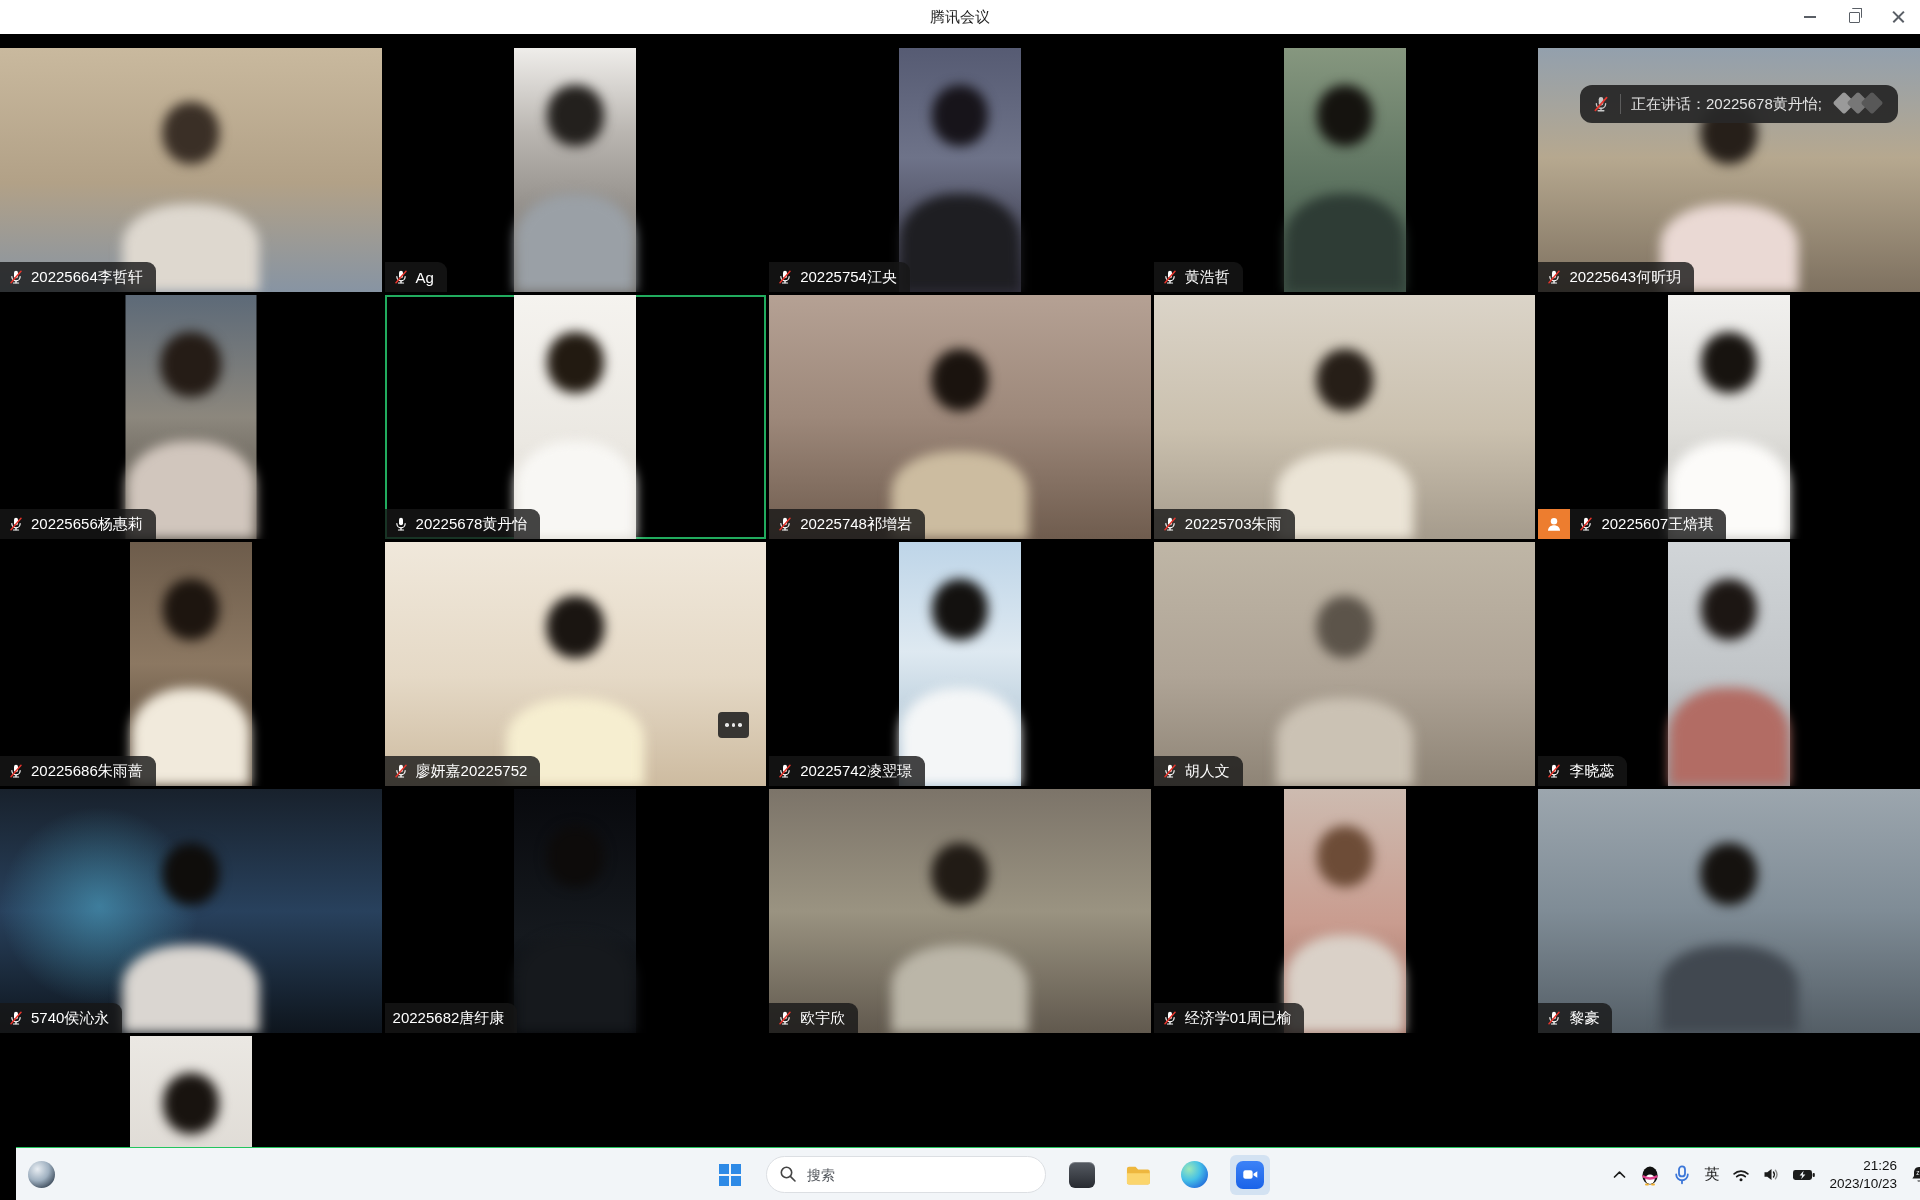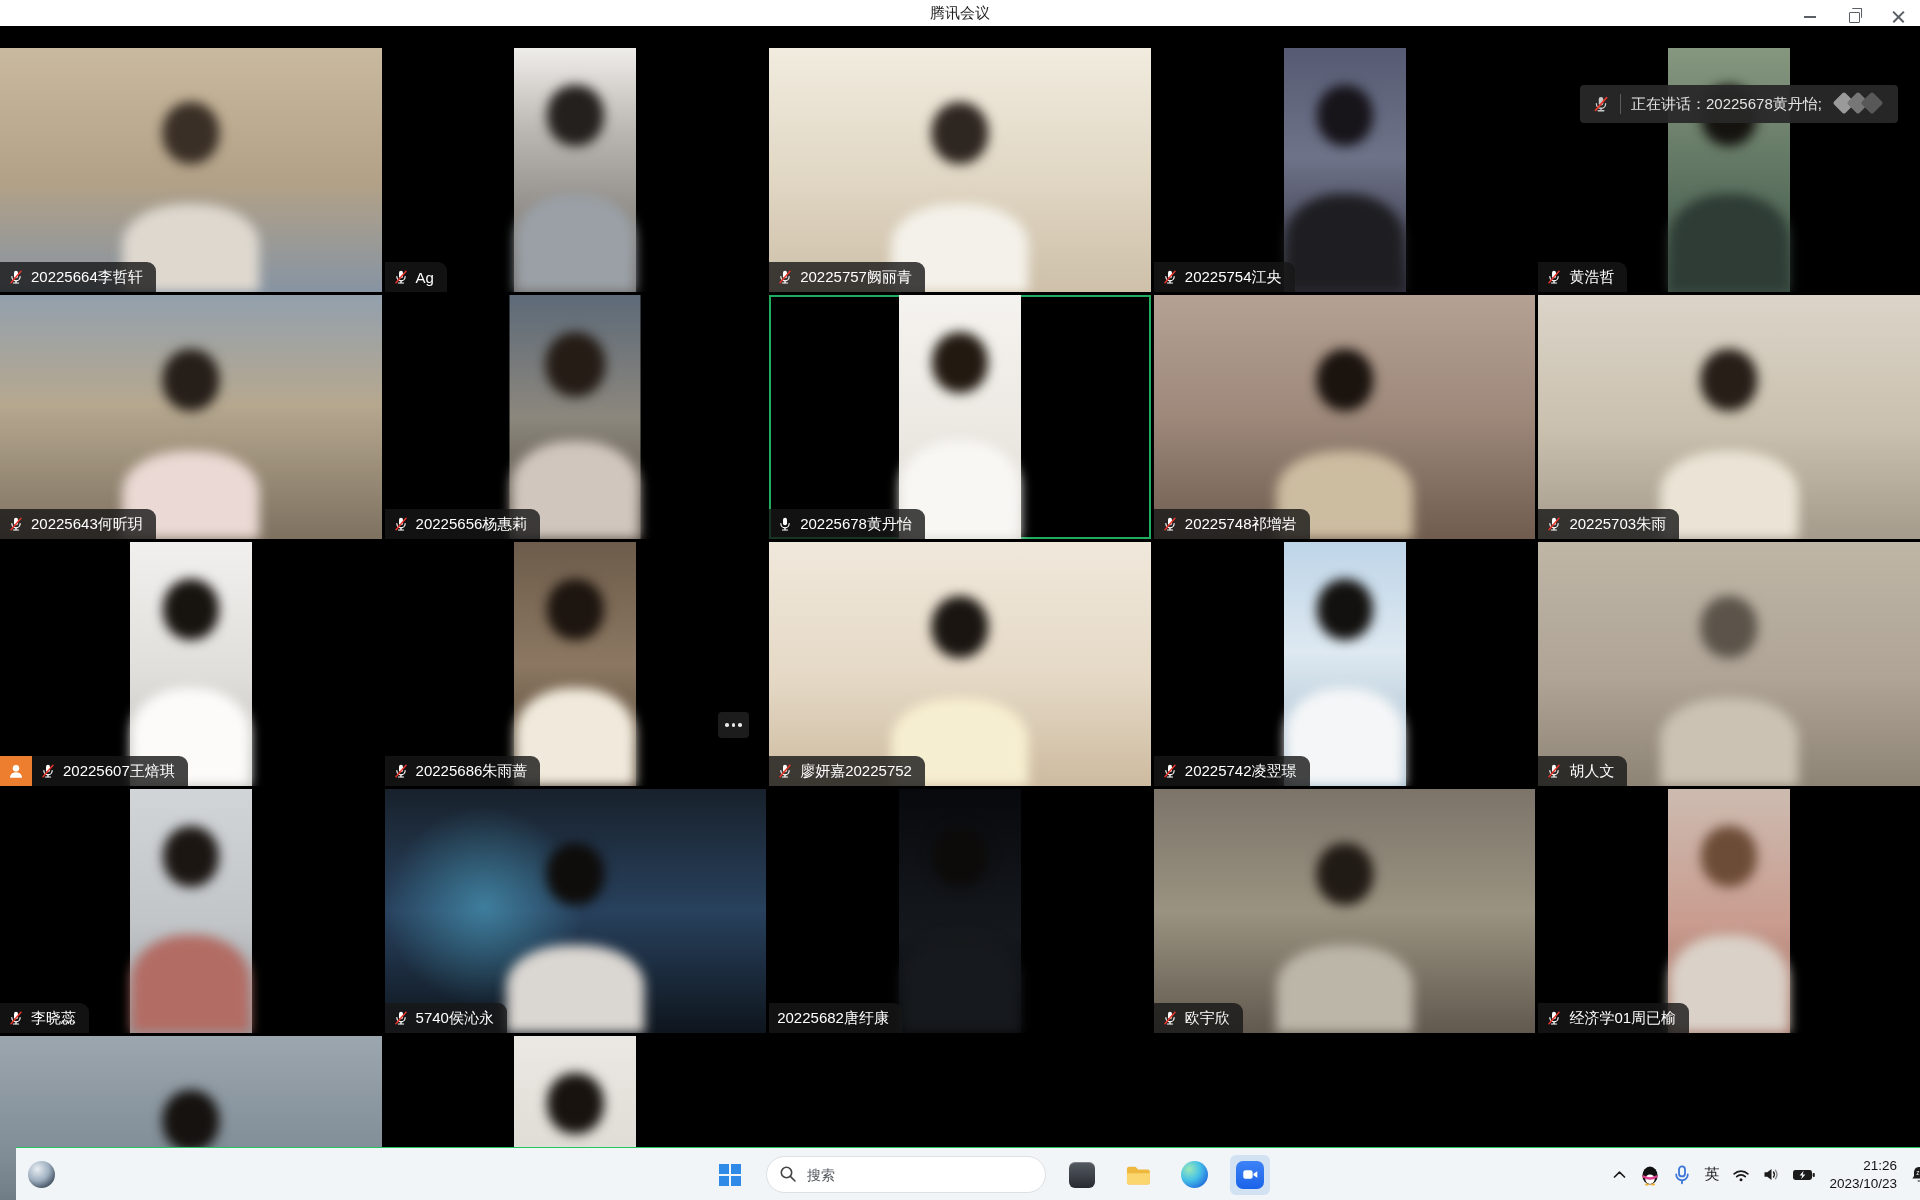--- a/index.html
+++ b/index.html
@@ -1,20 +1,20 @@
 <!DOCTYPE html>
 <html><head>
 <meta charset="utf-8">
 <style>
   html,body{margin:0;padding:0;}
   body{width:1920px;height:1200px;overflow:hidden;position:relative;background:#000;
        font-family:"Liberation Sans","DejaVu Sans",sans-serif;-webkit-font-smoothing:antialiased;}
 
   
-  .titlebar{position:absolute;left:0;top:0;width:1920px;height:26px;background:#ffffff;
+  .titlebar{position:absolute;left:0;top:0;width:1920px;height:34px;background:#ffffff;
             display:flex;align-items:center;justify-content:center;z-index:20;}
   .titlebar .title{font-size:15px;color:#1f1f1f;}
   .winctls{position:absolute;right:0;top:0;height:34px;display:flex;}
   .winctl{width:44px;height:34px;display:flex;align-items:center;justify-content:center;cursor:pointer;}
   .ctl-min i{display:block;width:12px;height:2px;background:#5a5f66;}
   .ctl-restore i{display:block;width:9px;height:9px;border:1.4px solid #5a5f66;border-radius:1px;position:relative;background:#fff;}
   .ctl-restore i::before{content:"";position:absolute;left:2px;top:-4.5px;width:9px;height:9px;
       border-top:1.4px solid #5a5f66;border-right:1.4px solid #5a5f66;border-radius:1px;}
   .ctl-close i{display:block;width:13px;height:13px;position:relative;}
   .ctl-close i::before,.ctl-close i::after{content:"";position:absolute;left:-1px;top:5.5px;width:15px;height:1.7px;background:#5a5f66;}
@@ -68,21 +68,21 @@
   .bottombar{position:absolute;left:0;bottom:0;display:flex;align-items:stretch;z-index:3;}
   .badge{width:32px;height:30px;background:#ed7d2f;display:flex;align-items:center;justify-content:center;}
   .badge svg{width:18px;height:18px;}
   .nameplate{display:flex;align-items:center;gap:7px;height:30px;padding:0 13px 0 8px;
              background:rgba(22,22,22,.8);border-top-right-radius:9px;}
   .nameplate .mic{width:16px;height:16px;flex:0 0 auto;}
   .pname{color:#fff;font-size:15px;white-space:nowrap;}
 
   
   .banner{position:absolute;left:1580px;top:85px;height:38px;z-index:10;display:flex;align-items:center;
-          gap:10px;padding:0 12px;background:rgba(40,40,40,.95);border-radius:4px;}
+          gap:10px;padding:0 12px;background:rgba(40,40,40,.95);border-radius:12px;}
   .banner .mic{width:18px;height:18px;}
   .banner .divider{width:1px;height:20px;background:#5c5c5c;}
   .banner .btext{color:#e3e3e3;font-size:15px;white-space:nowrap;}
   .diamonds{position:relative;width:52px;height:26px;margin-left:2px;}
   .diamonds i{position:absolute;top:4px;width:16px;height:16px;transform:rotate(45deg);border-radius:2px;}
   .diamonds i:nth-child(1){left:2px;background:#9a9a9a;}
   .diamonds i:nth-child(2){left:16px;background:#777777;}
   .diamonds i:nth-child(3){left:30px;background:#585858;}
 
   
@@ -161,36 +161,20 @@
           <rect x="9" y="2.5" width="6" height="11.5" rx="3" fill="#fff"></rect>
           <path d="M5.8 11.5a6.2 6.2 0 0 0 12.4 0" fill="none" stroke="#fff" stroke-width="1.8" stroke-linecap="round"></path>
           <line x1="12" y1="17.8" x2="12" y2="20.6" stroke="#fff" stroke-width="1.8" stroke-linecap="round"></line>
           <line x1="8.2" y1="21" x2="15.8" y2="21" stroke="#fff" stroke-width="1.8" stroke-linecap="round"></line>
           <line class="slash" x1="4.5" y1="20.5" x2="19.5" y2="3.5" stroke="#e5352c" stroke-width="2.3" stroke-linecap="round"></line>
         </svg>
         <span class="pname">Ag</span>
       </span>
     </div>
   </div>
-      <div class="tile v3">
-    <div class="video full"></div>
-    <div class="bottombar">
-
-      <span class="nameplate">
-        <svg class="mic" viewBox="0 0 24 24">
-          <rect x="9" y="2.5" width="6" height="11.5" rx="3" fill="#fff"></rect>
-          <path d="M5.8 11.5a6.2 6.2 0 0 0 12.4 0" fill="none" stroke="#fff" stroke-width="1.8" stroke-linecap="round"></path>
-          <line x1="12" y1="17.8" x2="12" y2="20.6" stroke="#fff" stroke-width="1.8" stroke-linecap="round"></line>
-          <line x1="8.2" y1="21" x2="15.8" y2="21" stroke="#fff" stroke-width="1.8" stroke-linecap="round"></line>
-          <line class="slash" x1="4.5" y1="20.5" x2="19.5" y2="3.5" stroke="#e5352c" stroke-width="2.3" stroke-linecap="round"></line>
-        </svg>
-        <span class="pname">20225757阙丽青</span>
-      </span>
-    </div>
-  </div>
       <div class="tile v4">
     <div class="video pillar"></div>
     <div class="bottombar">
 
       <span class="nameplate">
         <svg class="mic" viewBox="0 0 24 24">
           <rect x="9" y="2.5" width="6" height="11.5" rx="3" fill="#fff"></rect>
           <path d="M5.8 11.5a6.2 6.2 0 0 0 12.4 0" fill="none" stroke="#fff" stroke-width="1.8" stroke-linecap="round"></path>
           <line x1="12" y1="17.8" x2="12" y2="20.6" stroke="#fff" stroke-width="1.8" stroke-linecap="round"></line>
           <line x1="8.2" y1="21" x2="15.8" y2="21" stroke="#fff" stroke-width="1.8" stroke-linecap="round"></line>

